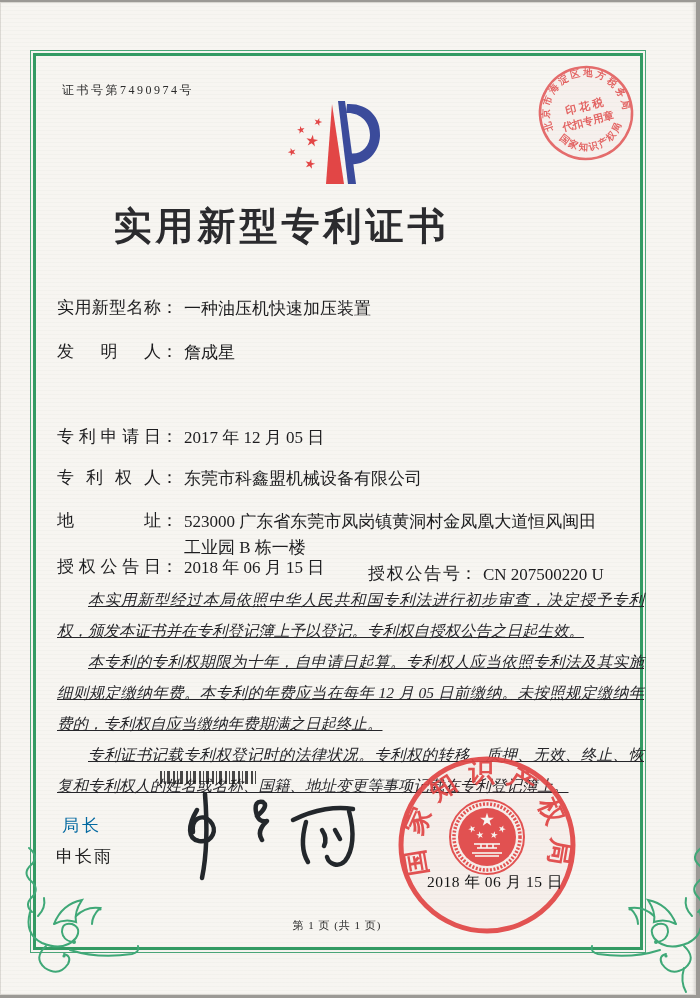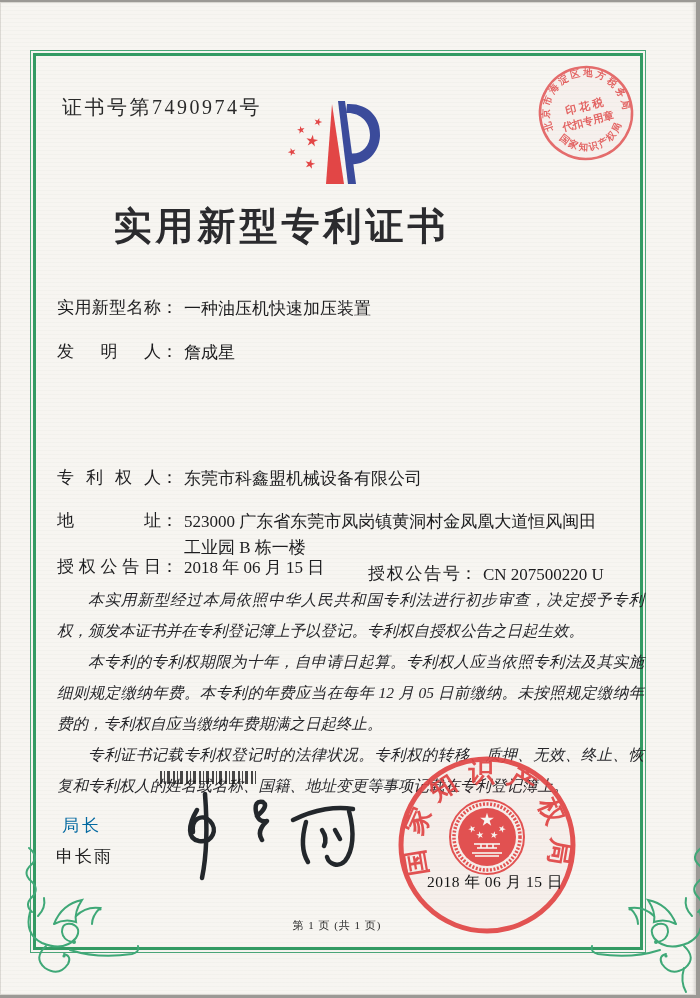--- a/index.html
+++ b/index.html
@@ -19,21 +19,21 @@
   }
   
   .frame-outer{
     position:absolute;left:30px;top:48px;width:614px;height:901px;
     border:1px solid #4aa578;
   }
   .frame-inner{
     position:absolute;inset:2px;border:3px solid #339a63;
   }
   .cert-no{
-    position:absolute;left:62px;top:92px;font-size:20px;letter-spacing:2.5px;color:#2a2a2a;
+    position:absolute;left:62px;top:80px;font-size:12px;letter-spacing:2.5px;color:#2a2a2a;
   }
   .logo{position:absolute;left:286px;top:98px;width:100px;height:90px;}
   .title{
     position:absolute;left:30px;top:199px;width:503px;text-align:center;
     font-size:38px;font-weight:700;letter-spacing:4px;color:#2b2b2e;
   }
   
   .row{position:absolute;left:57px;width:588px;font-size:17px;color:#1d1d1f;white-space:nowrap;}
   .flabel{display:inline-block;width:104px;text-align:justify;text-align-last:justify;vertical-align:top;}
   .colon{display:inline-block;margin-right:6px;vertical-align:top;}
@@ -41,21 +41,21 @@
   .fvalue.addr{width:418px;}
   .row.r1{top:294px}.row.r2{top:338px}.row.r3{top:381px}.row.r4{top:423px}
   .row.r5{top:464px}.row.r6{top:507px}.row.r7{top:553px}
   .grant-no{position:absolute;left:311px;top:7px;}
   .grant-no .flabel{width:92px;}
   
   .paras{
     position:absolute;left:57px;top:582px;width:587px;
     font-size:15.5px;line-height:31px;color:#26262a;text-align:justify;font-style:italic;
   }
-  .paras p{margin:0;text-indent:2em;}
+  .paras p{margin:0;text-indent:2em;text-decoration:underline;}
   
   .sig-title{position:absolute;left:62px;top:812px;font-size:17px;letter-spacing:3px;color:#0369a1;font-style:normal;}
   .sig-name{position:absolute;left:56px;top:843px;font-size:17px;letter-spacing:2px;color:#222;}
   .sig-svg{position:absolute;left:165px;top:778px;width:215px;height:112px;}
   .barcode{
     position:absolute;left:160px;top:769px;width:98px;height:13px;opacity:.8;
     background:repeating-linear-gradient(90deg,#1b1b1b 0 2px,transparent 2px 4px,#1b1b1b 4px 5px,transparent 5px 7px,#1b1b1b 7px 10px,transparent 10px 13px);
   }
   
   .seal-bottom{position:absolute;left:392px;top:748px;width:190px;height:190px;opacity:.93;}
@@ -105,20 +105,23 @@
     <path d="M61,4 C82,3 95,17 94,36 C93,56 76,68 60,63 L62,53 C74,56 84,47 84,35 C84,21 73,12 60,13 Z" fill="#3b4b9b"></path>
   </svg>
 
   <div class="title">实用新型专利证书</div>
 
   <div class="row r2">
     <span class="flabel">发明人</span><span class="colon">：</span><span class="fvalue">詹成星</span>
   </div>
   <div class="row r1">
     <span class="flabel">实用新型名称</span><span class="colon">：</span><span class="fvalue">一种油压机快速加压装置</span>
+  </div>
+  <div class="row r4">
+    <span class="flabel">专利申请日</span><span class="colon">：</span><span class="fvalue">2017 年 12 月 05 日</span>
   </div>
   <div class="row r5">
     <span class="flabel">专利权人</span><span class="colon">：</span><span class="fvalue">东莞市科鑫盟机械设备有限公司</span>
   </div>
   <div class="row r6">
     <span class="flabel">地址</span><span class="colon">：</span><span class="fvalue addr">523000 广东省东莞市凤岗镇黄洞村金凤凰大道恒风闽田工业园 B 栋一楼</span>
   </div>
   <div class="row r7">
     <span class="flabel">授权公告日</span><span class="colon">：</span><span class="fvalue">2018 年 06 月 15 日</span>
     <span class="grant-no">

